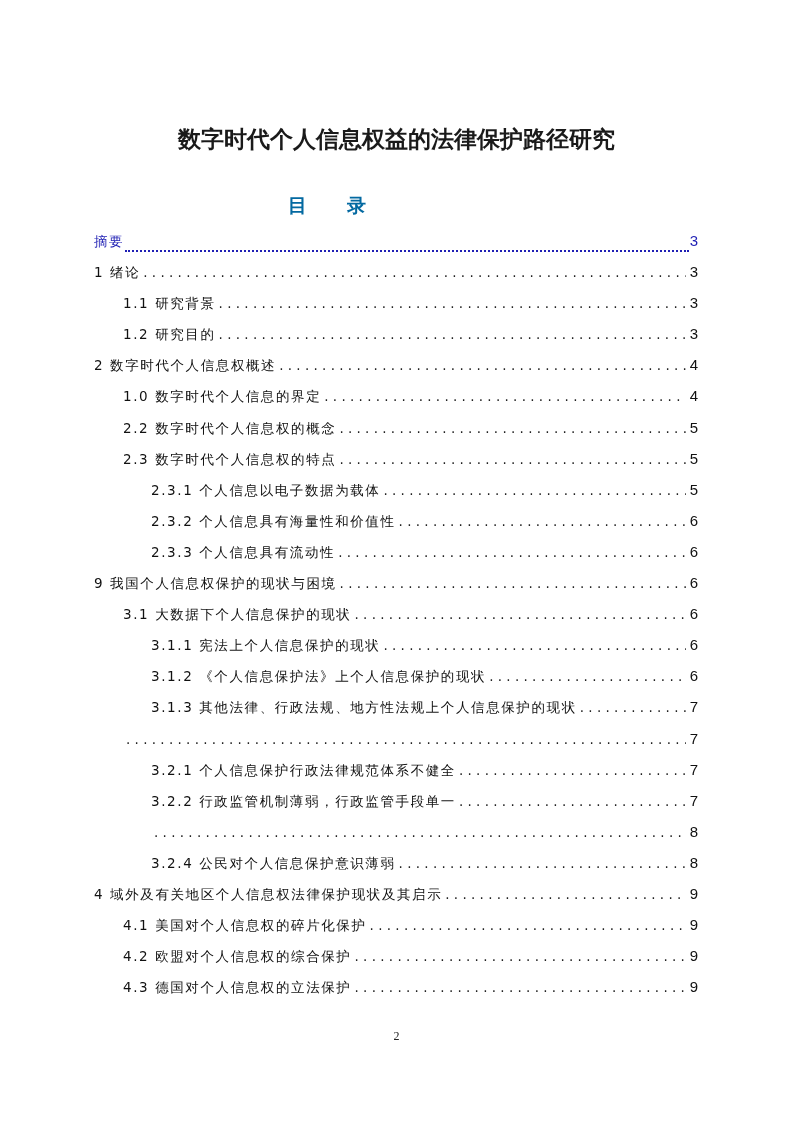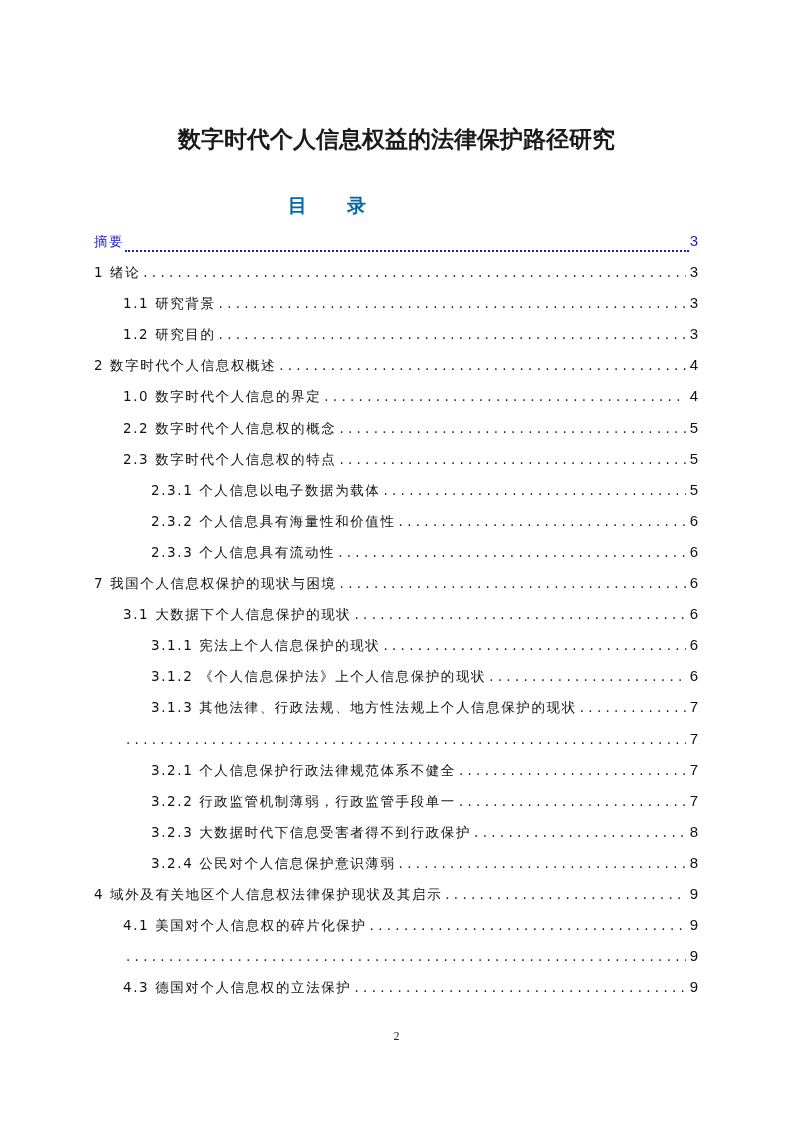--- a/index.html
+++ b/index.html
@@ -159,21 +159,21 @@
     <span class="label">2.3.2 个人信息具有海量性和价值性</span>
     <span class="leader"></span>
     <span class="page">6</span>
   </div>
   <div class="toc-row lvl3">
     <span class="label">2.3.3 个人信息具有流动性</span>
     <span class="leader"></span>
     <span class="page">6</span>
   </div>
   <div class="toc-row lvl1">
-    <span class="label">7 我国个人信息权保护的现状与困境</span>
+    <span class="label">9 我国个人信息权保护的现状与困境</span>
     <span class="leader"></span>
     <span class="page">6</span>
   </div>
   <div class="toc-row lvl2">
     <span class="label">3.1 大数据下个人信息保护的现状</span>
     <span class="leader"></span>
     <span class="page">6</span>
   </div>
   <div class="toc-row lvl3">
     <span class="label">3.1.1 宪法上个人信息保护的现状</span>
@@ -198,40 +198,40 @@
     <span class="label">3.2.1 个人信息保护行政法律规范体系不健全</span>
     <span class="leader"></span>
     <span class="page">7</span>
   </div>
   <div class="toc-row lvl3">
     <span class="label">3.2.2 行政监管机制薄弱，行政监管手段单一</span>
     <span class="leader"></span>
     <span class="page">7</span>
   </div>
   <div class="toc-row lvl3">
-    <span class="label">3.2.3 大数据时代下信息受害者得不到行政保护</span>
     <span class="leader"></span>
     <span class="page">8</span>
   </div>
   <div class="toc-row lvl3">
     <span class="label">3.2.4 公民对个人信息保护意识薄弱</span>
     <span class="leader"></span>
     <span class="page">8</span>
   </div>
   <div class="toc-row lvl1">
     <span class="label">4 域外及有关地区个人信息权法律保护现状及其启示</span>
     <span class="leader"></span>
     <span class="page">9</span>
   </div>
   <div class="toc-row lvl2">
     <span class="label">4.1 美国对个人信息权的碎片化保护</span>
     <span class="leader"></span>
     <span class="page">9</span>
   </div>
   <div class="toc-row lvl2">
+    <span class="label">4.2 欧盟对个人信息权的综合保护</span>
     <span class="leader"></span>
     <span class="page">9</span>
   </div>
   <div class="toc-row lvl2">
     <span class="label">4.3 德国对个人信息权的立法保护</span>
     <span class="leader"></span>
     <span class="page">9</span>
   </div>
 </div>
 

